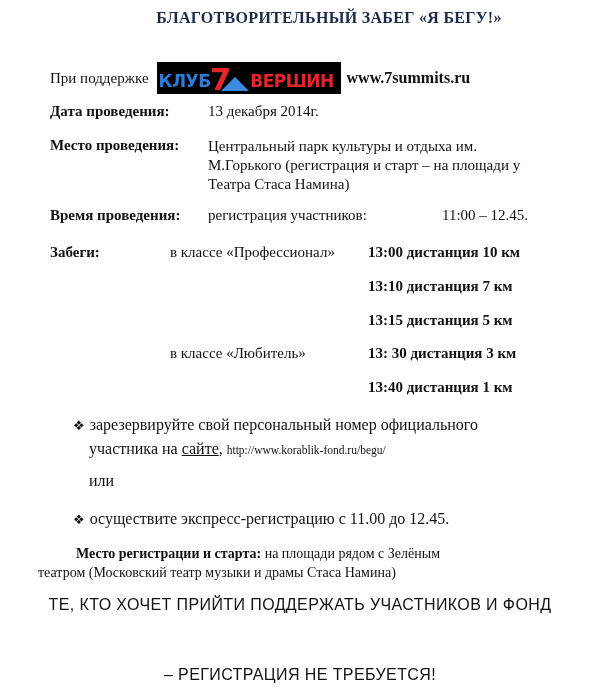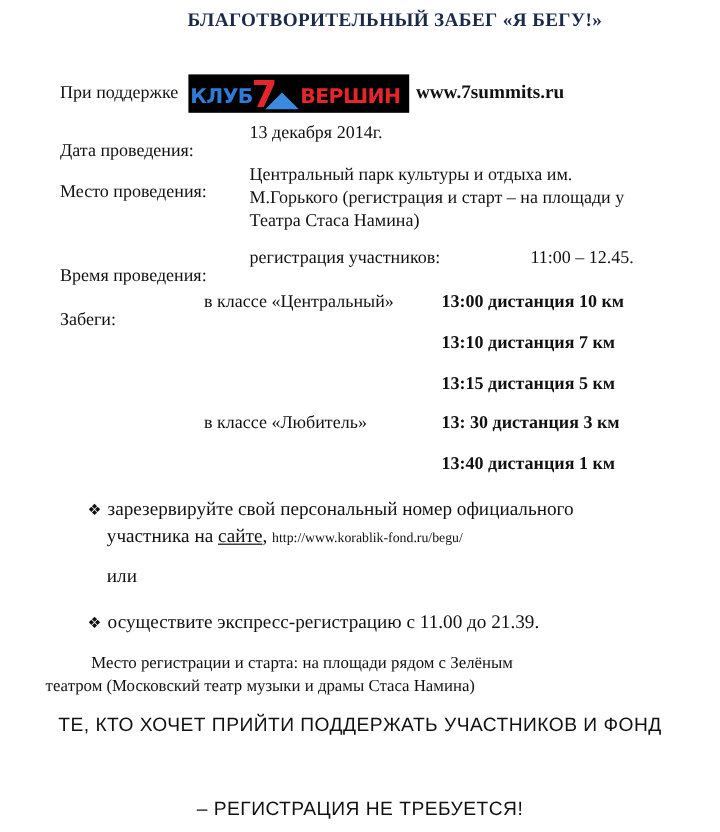--- a/index.html
+++ b/index.html
@@ -1,19 +1,19 @@
 <!DOCTYPE html>
 <html><head>
 <meta charset="utf-8">
 <style>
   html, body { margin:0; padding:0; background:#ffffff; }
   body { width:600px; height:693px; position:relative; overflow:hidden; font-family:"DejaVu Serif", serif; color:#111; }
   .title { position:absolute; top:9px; left:0; width:600px; text-align:center; font-family:"Liberation Serif", serif; font-weight:bold; font-size:16px; color:#1c2a4a; letter-spacing:0.3px;margin-left:29px; }
   .row { position:absolute; font-family:"Liberation Serif", serif; font-size:15px; }
-  .lbl { font-weight:normal;margin-top:15px; }
+  .lbl { font-weight:bold; }
   .sponsor { top:62px; left:50px; display:flex; align-items:center; }
   .logo { display:inline-flex; align-items:flex-end; background:#000000; height:32px; width:184px; margin-left:8px; position:relative; }
   .logo .klub { color:#2f7bd8; font-family:"DejaVu Sans", sans-serif; font-weight:bold; font-size:17px; margin-left:2px; margin-bottom:3px; letter-spacing:-0.5px; }
   .logo .seven { color:#e4252b; font-family:"DejaVu Sans", sans-serif; font-weight:bold; font-size:31px; line-height:30px; margin-left:-1px; }
   .logo .verhin { color:#e4252b; font-family:"DejaVu Sans", sans-serif; font-weight:bold; font-size:17px; margin-bottom:3px; letter-spacing:-0.5px; }
   .mount { width:0; height:0; border-left:14px solid transparent; border-right:14px solid transparent; border-bottom:14px solid #3a8be0; margin-left:-10px; margin-bottom:3px; margin-right:1px; }
   .url7 { font-weight:bold; font-size:16px; margin-left:6px; }
   .col1 { position:absolute; left:50px; }
   .col2 { position:absolute; left:208px; }
   .run-class { position:absolute; left:170px; }
@@ -55,41 +55,41 @@
 </div>
 
 <div class="row" style="top:207px;width:600px;">
   <span class="col1 lbl">Время проведения:</span>
   <span class="col2">регистрация участников:</span>
   <span style="position:absolute;left:410px;margin-left:32px;">11:00 – 12.45.</span>
 </div>
 
 <div class="row" style="top:244px;width:600px;">
   <span class="col1 lbl">Забеги:</span>
-  <span class="run-class">в классе «Центральный»</span>
+  <span class="run-class">в классе «Профессионал»</span>
   <span class="run-time" style="top:0px;">13:00 дистанция 10 км</span>
   <span class="run-time" style="top:34px;">13:10 дистанция 7 км</span>
   <span class="run-time" style="top:68px;">13:15 дистанция 5 км</span>
   <span class="run-class" style="top:101px;">в классе «Любитель»</span>
   <span class="run-time" style="top:101px;">13: 30 дистанция 3 км</span>
   <span class="run-time" style="top:135px;">13:40 дистанция 1 км</span>
 </div>
 
 <div class="bullet" style="top:413px;">
   <div><span class="mark">❖</span><span>зарезервируйте свой персональный номер официального</span></div>
   <div style="padding-left:16px;">
     <span>участника  на </span><span class="underline">сайте</span><span>,</span>
     <span class="smallurl">http://www.korablik-fond.ru/begu/</span>
   </div>
 </div>
 
 <div class="bullet" style="top:469px;left:89px;">или</div>
 
 <div class="bullet" style="top:507px;">
-  <span class="mark">❖</span><span>осуществите экспресс-регистрацию  с 11.00 до 21.39.</span>
+  <span class="mark">❖</span><span>осуществите экспресс-регистрацию  с 11.00 до 12.45.</span>
 </div>
 
 <div class="row" style="top:544px;left:38px;width:520px;font-size:14px;line-height:19px;">
   <div style="padding-left:38px;"><span class="lbl">Место регистрации и старта:</span><span> на площади рядом с Зелёным</span></div>
   <div>театром (Московский театр музыки и драмы Стаса Намина)</div>
 </div>
 
 <div class="center" style="top:596px;">ТЕ, КТО ХОЧЕТ ПРИЙТИ ПОДДЕРЖАТЬ УЧАСТНИКОВ И ФОНД</div>
 <div class="center" style="top:666px;">– РЕГИСТРАЦИЯ НЕ ТРЕБУЕТСЯ!</div>
 

